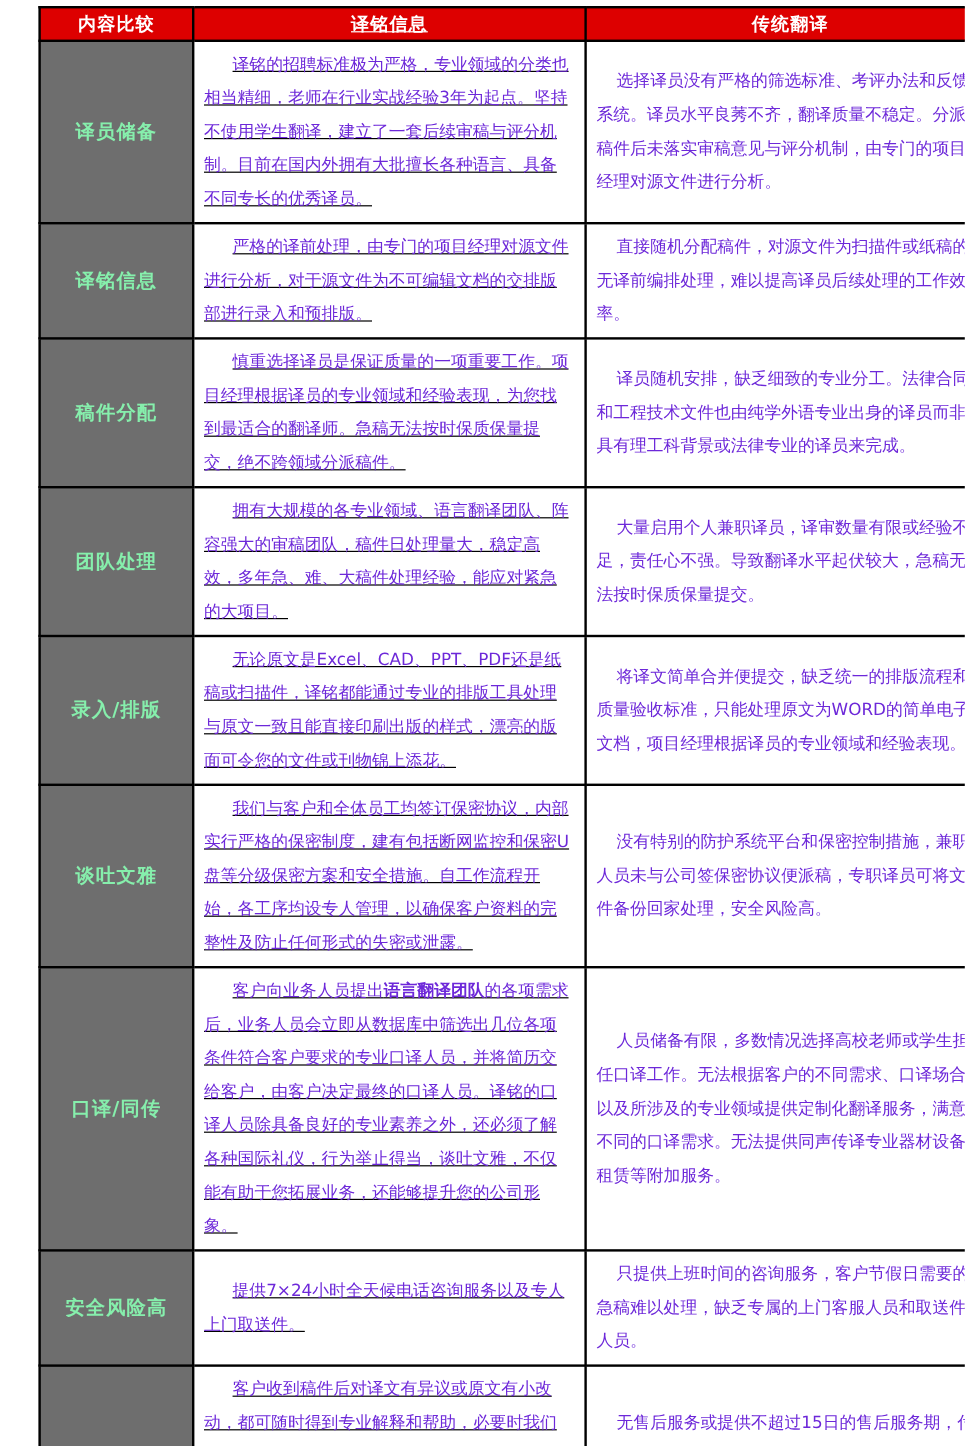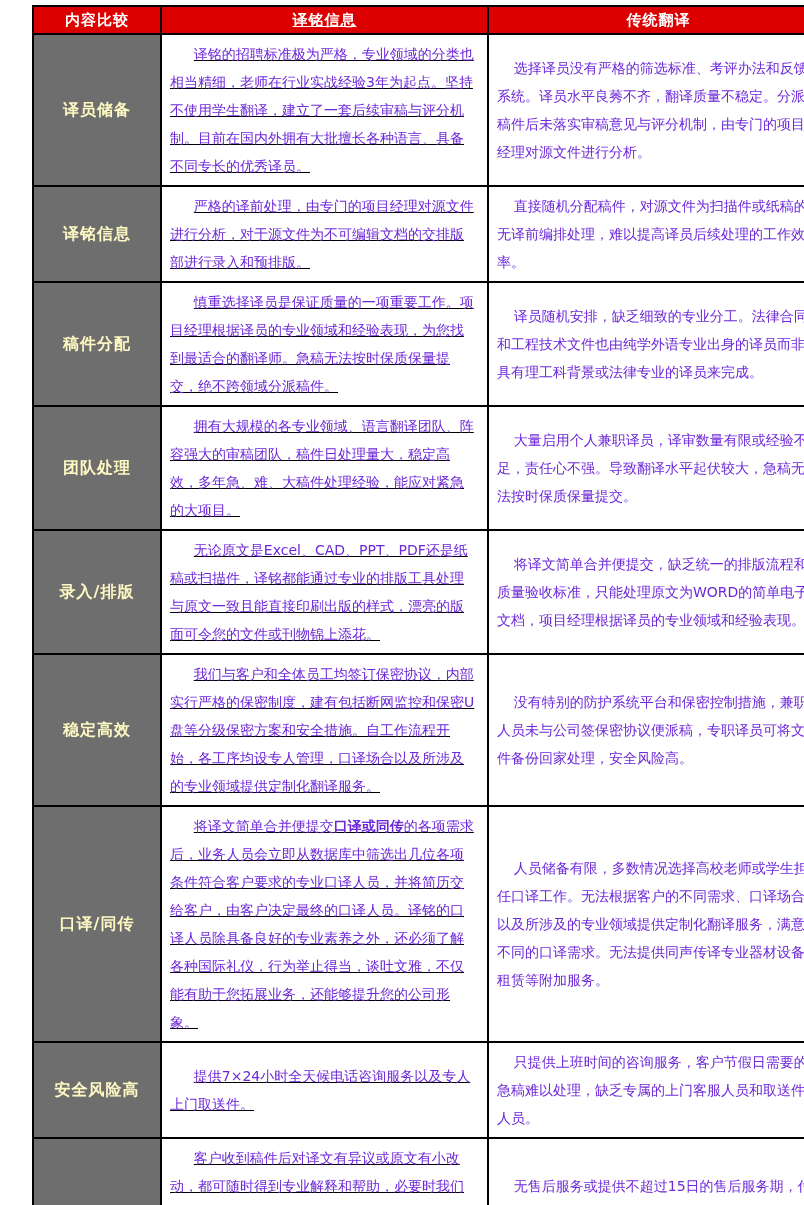--- a/index.html
+++ b/index.html
@@ -31,21 +31,21 @@
     color: #ffffff;
     font-size: 15px;
     font-weight: bold;
     height: 28px;
     text-align: center;
     padding: 2px 4px;
     letter-spacing: 1px;
   }
   td.row-label {
     background: #6e6e6e;
-    color: #fef9c3;
+    color: #86efac;
     font-size: 16px;
     font-weight: bold;
     text-align: center;
     vertical-align: middle;
     letter-spacing: 1px;
   }
   td.cell-yiming, td.cell-traditional {
     background: #ffffff;
     vertical-align: middle;
     padding: 5px 10px 5px 8px;
@@ -113,32 +113,32 @@
         <tr style="height: 114px;">
           <td class="row-label col-label">录入/排版</td>
           <td class="cell-yiming col-yiming">
             <p class="cell-text"><span>无论原文是Excel、CAD、PPT、PDF还是纸稿或扫描件，译铭都能通过专业的排版工具处理与原文一致且能直接印刷出版的样式，漂亮的版面可令您的文件或刊物锦上添花。</span></p>
           </td>
           <td class="cell-traditional col-trad">
             <p class="cell-text"><span>将译文简单合并便提交，缺乏统一的排版流程和质量验收标准，只能处理原文为WORD的简单电子文档，项目经理根据译员的专业领域和经验表现。</span></p>
           </td>
         </tr>
         <tr style="height: 140px;">
-          <td class="row-label col-label">稳定高效</td>
+          <td class="row-label col-label">谈吐文雅</td>
           <td class="cell-yiming col-yiming">
-            <p class="cell-text"><span>我们与客户和全体员工均签订保密协议，内部实行严格的保密制度，建有包括断网监控和保密U盘等分级保密方案和安全措施。自工作流程开始，各工序均设专人管理，口译场合以及所涉及的专业领域提供定制化翻译服务。</span></p>
+            <p class="cell-text"><span>我们与客户和全体员工均签订保密协议，内部实行严格的保密制度，建有包括断网监控和保密U盘等分级保密方案和安全措施。自工作流程开始，各工序均设专人管理，以确保客户资料的完整性及防止任何形式的失密或泄露。</span></p>
           </td>
           <td class="cell-traditional col-trad">
             <p class="cell-text"><span>没有特别的防护系统平台和保密控制措施，兼职人员未与公司签保密协议便派稿，专职译员可将文件备份回家处理，安全风险高。</span></p>
           </td>
         </tr>
         <tr style="height: 223px;">
           <td class="row-label col-label">口译/同传</td>
           <td class="cell-yiming col-yiming">
-            <p class="cell-text"><span>将译文简单合并便提交</span><span class="seg-bold">口译或同传</span><span>的各项需求后，业务人员会立即从数据库中筛选出几位各项条件符合客户要求的专业口译人员，并将简历交给客户，由客户决定最终的口译人员。译铭的口译人员除具备良好的专业素养之外，还必须了解各种国际礼仪，行为举止得当，谈吐文雅，不仅能有助于您拓展业务，还能够提升您的公司形象。</span></p>
+            <p class="cell-text"><span>客户向业务人员提出</span><span class="seg-bold">语言翻译团队</span><span>的各项需求后，业务人员会立即从数据库中筛选出几位各项条件符合客户要求的专业口译人员，并将简历交给客户，由客户决定最终的口译人员。译铭的口译人员除具备良好的专业素养之外，还必须了解各种国际礼仪，行为举止得当，谈吐文雅，不仅能有助于您拓展业务，还能够提升您的公司形象。</span></p>
           </td>
           <td class="cell-traditional col-trad">
             <p class="cell-text"><span>人员储备有限，多数情况选择高校老师或学生担任口译工作。无法根据客户的不同需求、口译场合以及所涉及的专业领域提供定制化翻译服务，满意不同的口译需求。无法提供同声传译专业器材设备租赁等附加服务。</span></p>
           </td>
         </tr>
         <tr style="height: 87px;">
           <td class="row-label col-label">安全风险高</td>
           <td class="cell-yiming col-yiming">
             <p class="cell-text"><span>提供7×24小时全天候电话咨询服务以及专人上门取送件。</span></p>
           </td>

